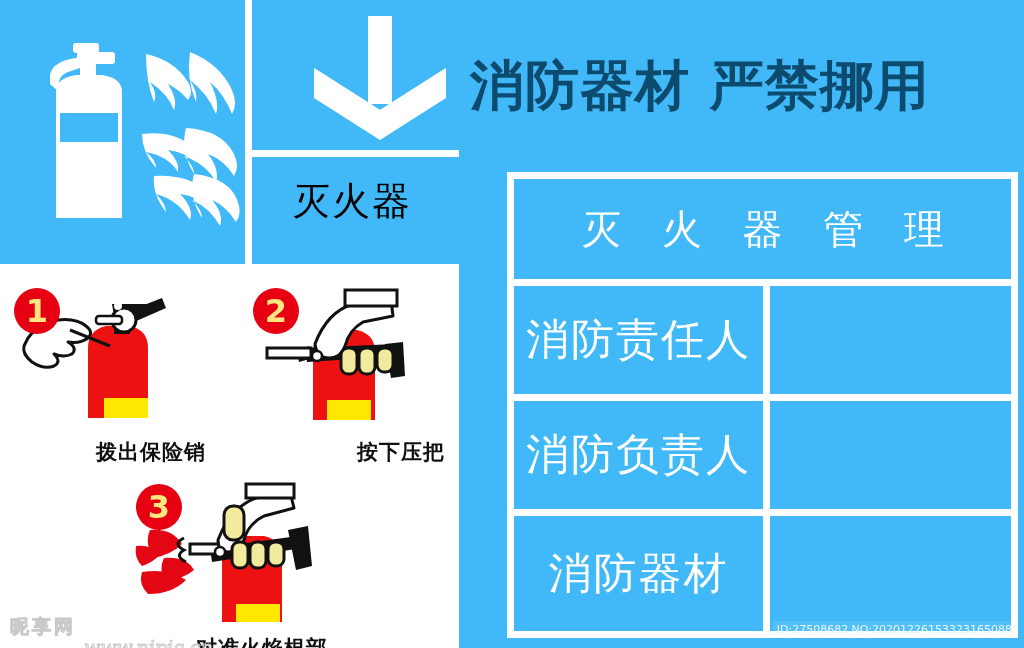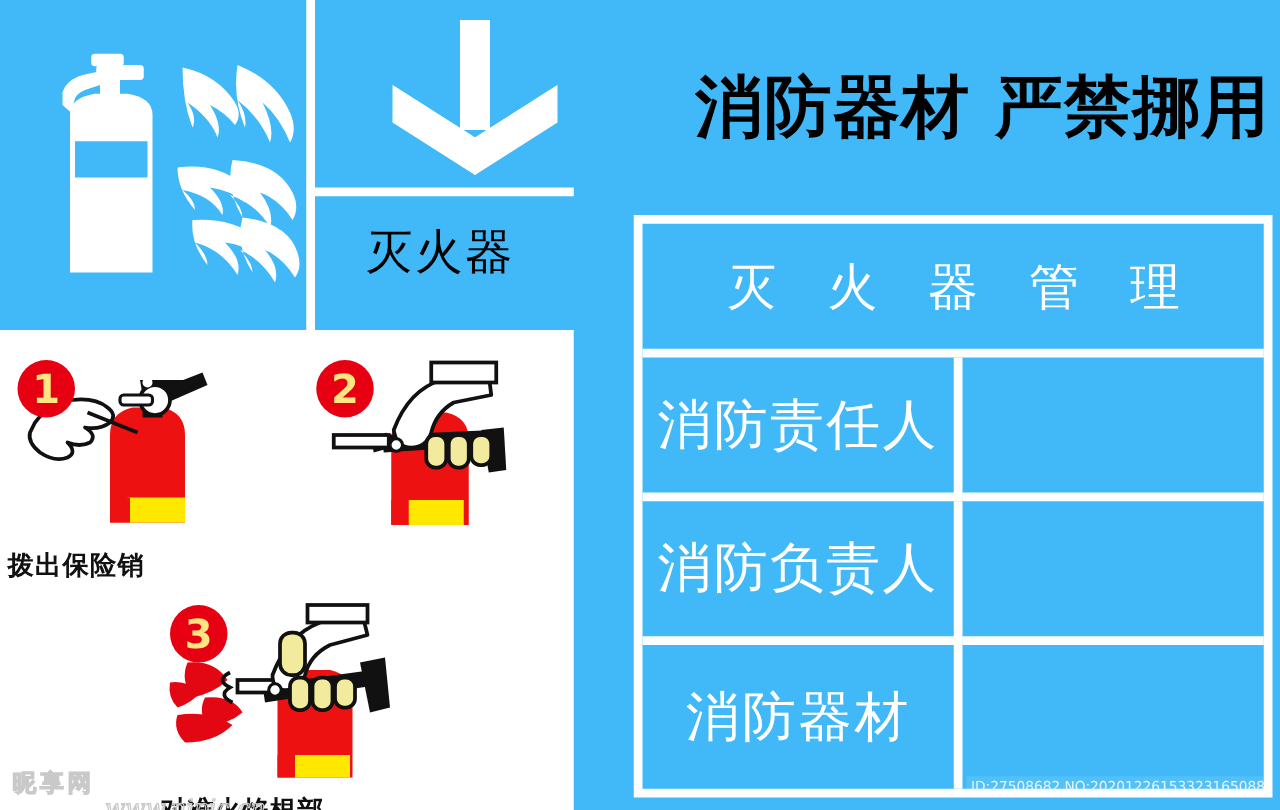--- a/index.html
+++ b/index.html
@@ -91,21 +91,21 @@
     color: #ffe680;
     font-size: 32px;
     font-weight: bold;
     line-height: 46px;
     text-align: center;
     font-family: "DejaVu Sans", "Liberation Sans", sans-serif;
     z-index: 4;
   }
   .step-caption {
     width: 200px;
-    text-align: left;
+    text-align: right;
     color: #111111;
     font-size: 21px;
     font-weight: bold;
     letter-spacing: 1px;
     margin-top: 2px;
     font-family: "DejaVu Sans", "Liberation Sans", sans-serif;
   }
 
   
   #watermark {
@@ -132,25 +132,25 @@
     -webkit-text-stroke: 1px #c9c9c9;
     font-family: "DejaVu Serif", "Liberation Serif", serif;
     margin-top: 40px;
   }
 
   
   #headline {
     position: absolute;
     left: 470px; top: 50px;
     width: 546px;
-    color: #000000;
+    color: #0c4a6e;
     font-size: 54px;
     font-weight: bold;
     letter-spacing: 1px;
-    text-align: right;
+    text-align: left;
     white-space: nowrap;
     font-family: "DejaVu Sans", "Liberation Sans", sans-serif;
   }
 
   #mgmt-table {
     position: absolute;
     left: 507px; top: 172px;
     width: 511px; height: 466px;
     border: 7px solid #ffffff;
     box-sizing: border-box;
@@ -279,20 +279,21 @@
 
           <path fill="#ffffff" stroke="#111111" stroke-width="3" stroke-linejoin="round" d="M70 58 Q82 26 108 18 L146 14 L148 30 L118 36 Q104 44 100 60 Q96 72 84 72 Q72 72 70 58 Z"></path>
           <rect x="100" y="4" width="52" height="16" fill="#ffffff" stroke="#111111" stroke-width="3"></rect>
 
           <rect x="96" y="62" width="16" height="26" rx="7" fill="#f2ea9c" stroke="#111111" stroke-width="3"></rect>
           <rect x="114" y="62" width="16" height="26" rx="7" fill="#f2ea9c" stroke="#111111" stroke-width="3"></rect>
           <rect x="132" y="62" width="16" height="24" rx="7" fill="#f2ea9c" stroke="#111111" stroke-width="3"></rect>
           <circle cx="72" cy="70" r="5" fill="#ffffff" stroke="#111111" stroke-width="2.5"></circle>
         </svg>
       </div>
+      <div class="step-caption">按下压把</div>
     </div>
 
     <div class="step" id="step-3">
       <div class="step-art">
         <div class="step-badge">3</div>
         <svg viewBox="0 0 200 150" width="200" height="150">
 
           <path fill="#e30613" d="M8 64 Q22 62 32 72 Q26 80 14 84 Q6 76 8 64 Z"></path>
           <path fill="#e30613" d="M22 48 Q44 46 54 62 Q44 72 26 76 Q16 62 22 48 Z"></path>
           <path fill="#e30613" d="M14 90 Q40 86 58 98 Q44 112 20 112 Q10 102 14 90 Z"></path>

